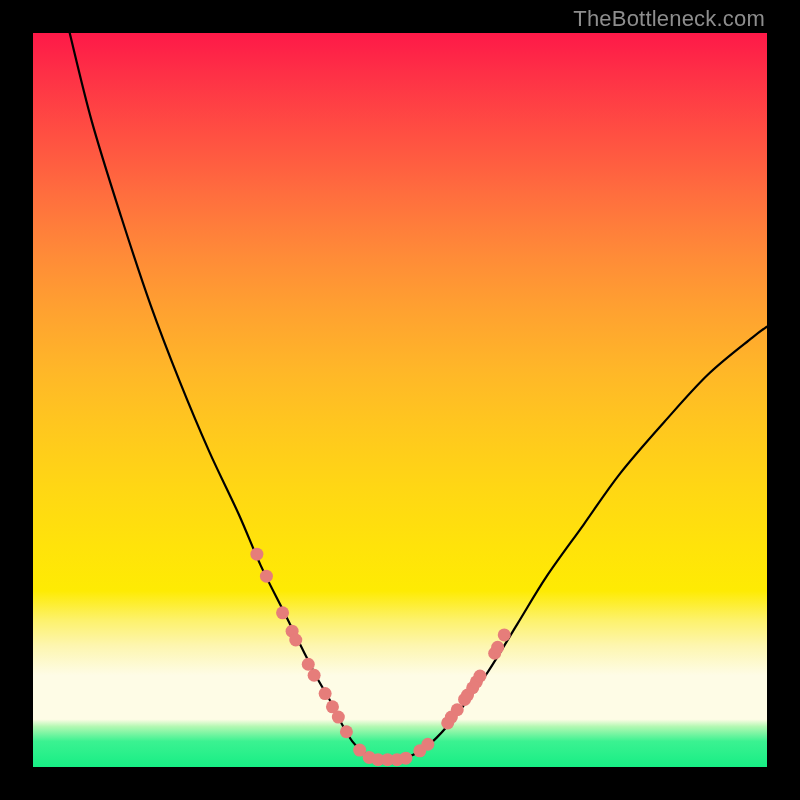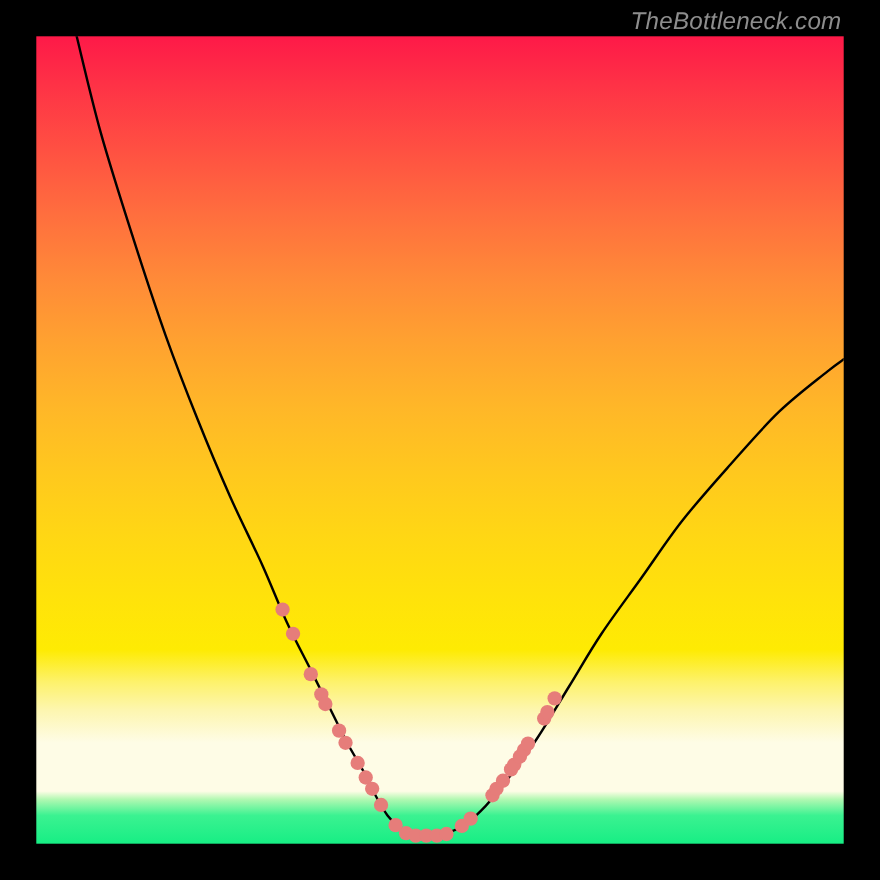--- a/index.html
+++ b/index.html
@@ -11,21 +11,20 @@
     background: #000;
     font-family: Arial, Helvetica, sans-serif;
   }
   .frame {
     position: absolute;
     top: 0;
     left: 0;
     width: 800px;
     height: 702px;
     background: #000;
-    font-style: italic;
   }
   .plot-area {
     position: absolute;
     top: 33px;
     left: 33px;
     width: 734px;
     height: 734px;
     
     background: linear-gradient(
       to bottom,

